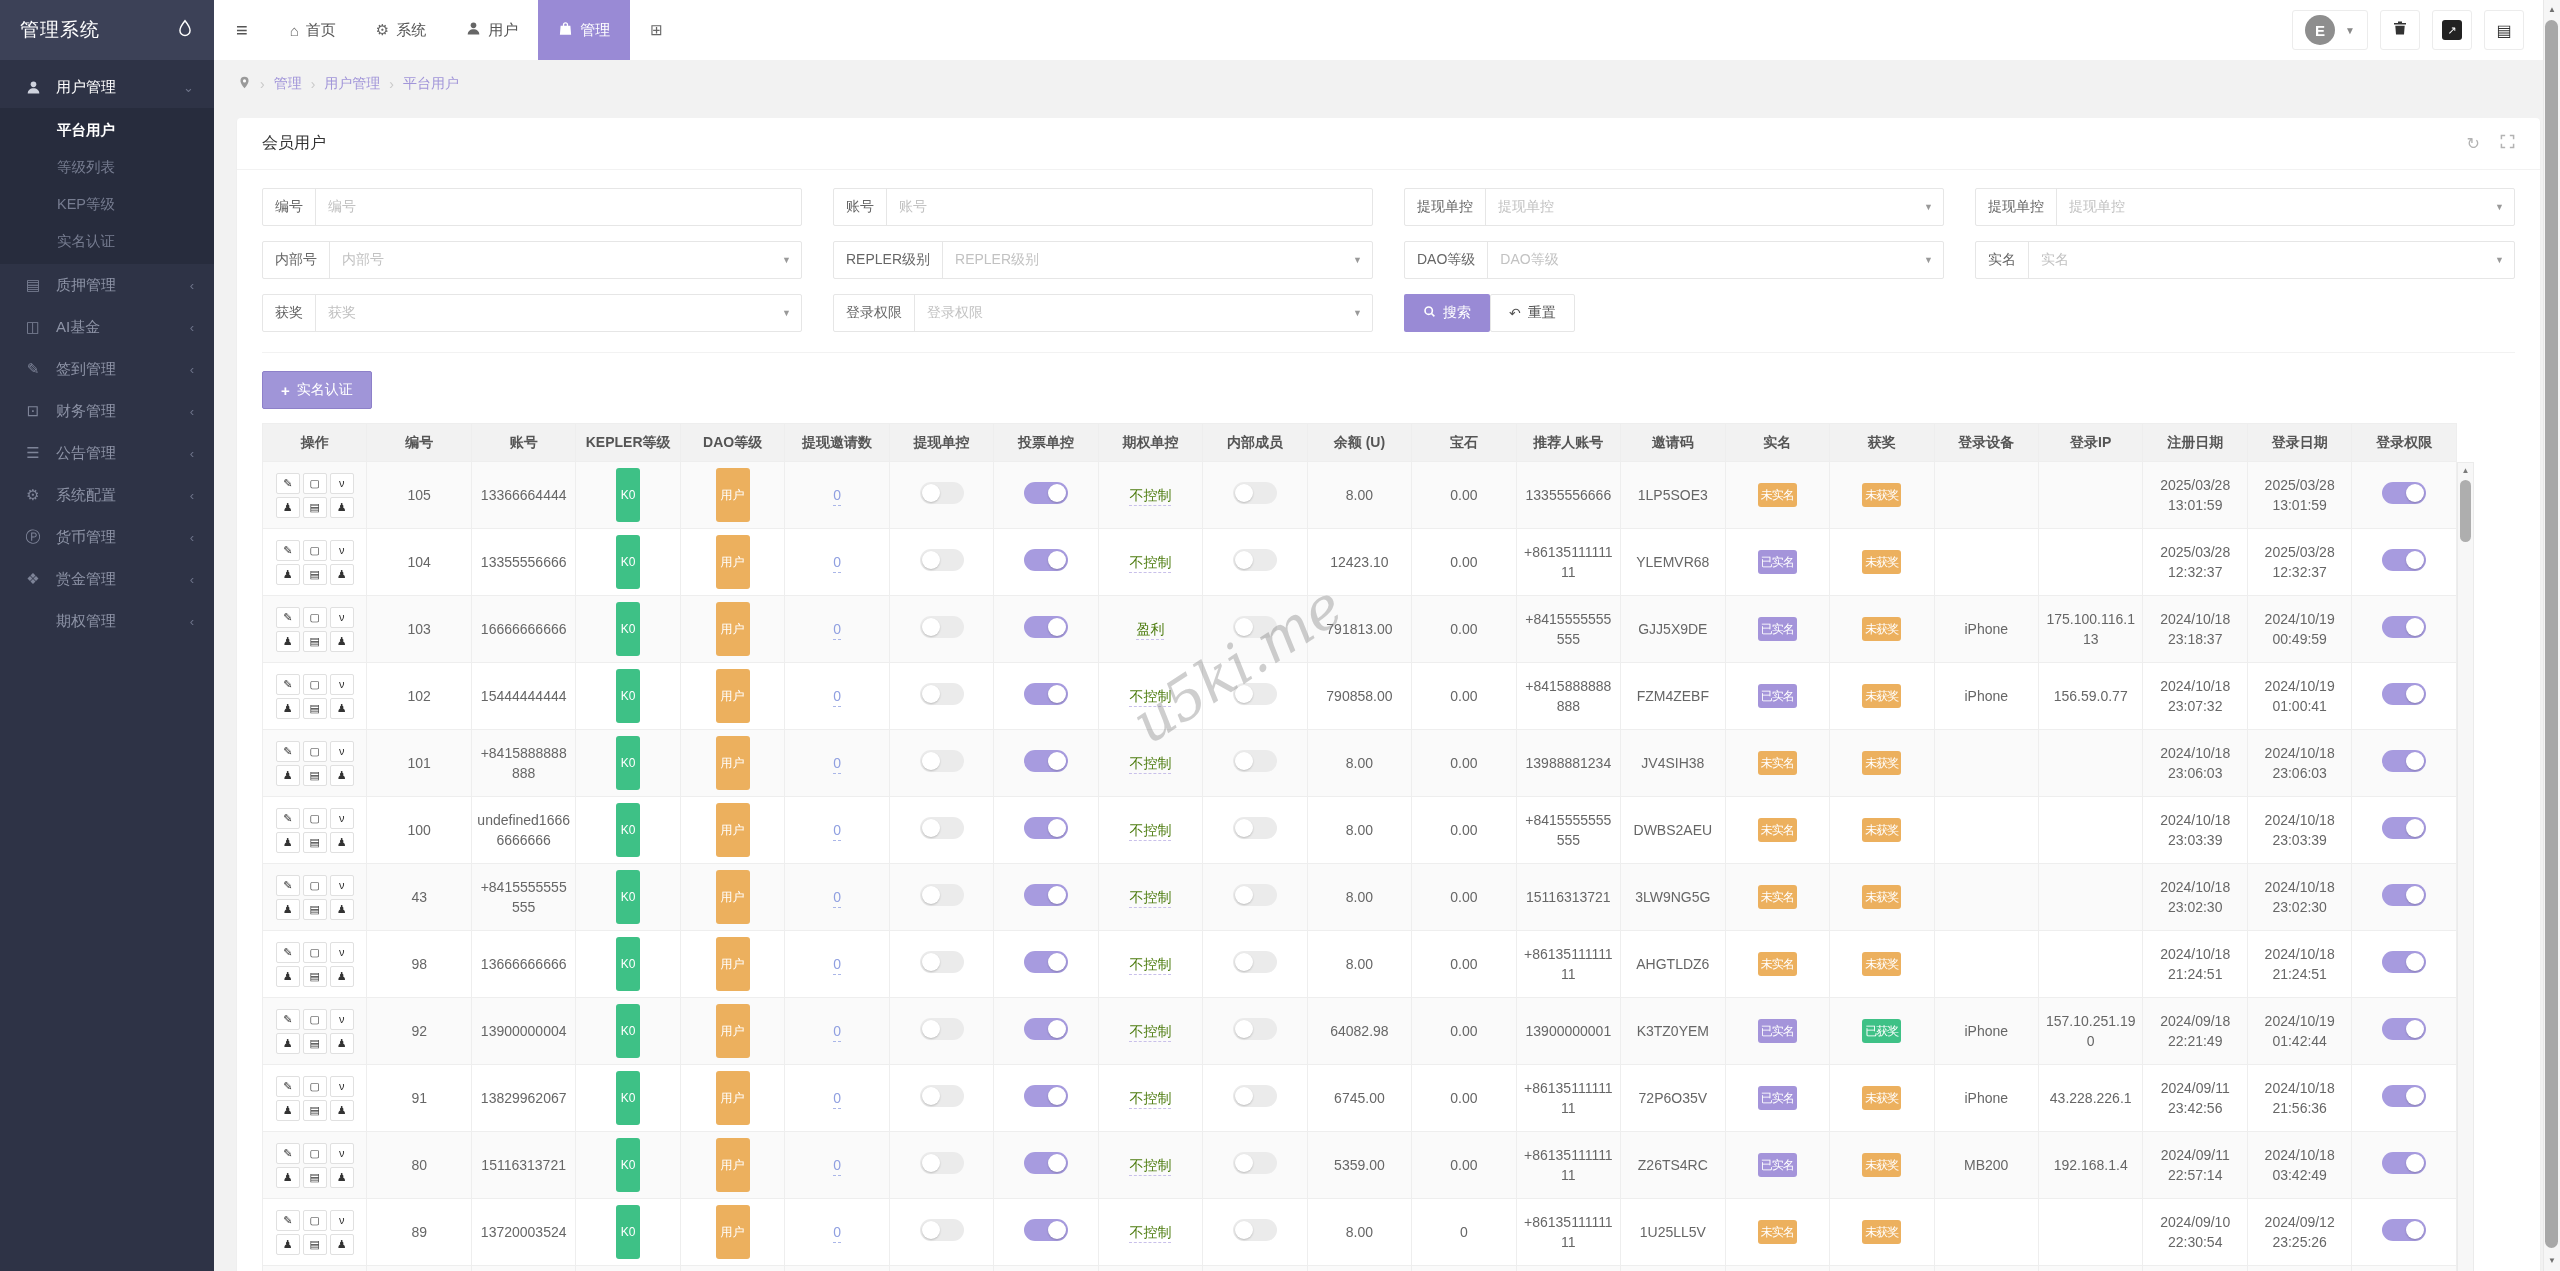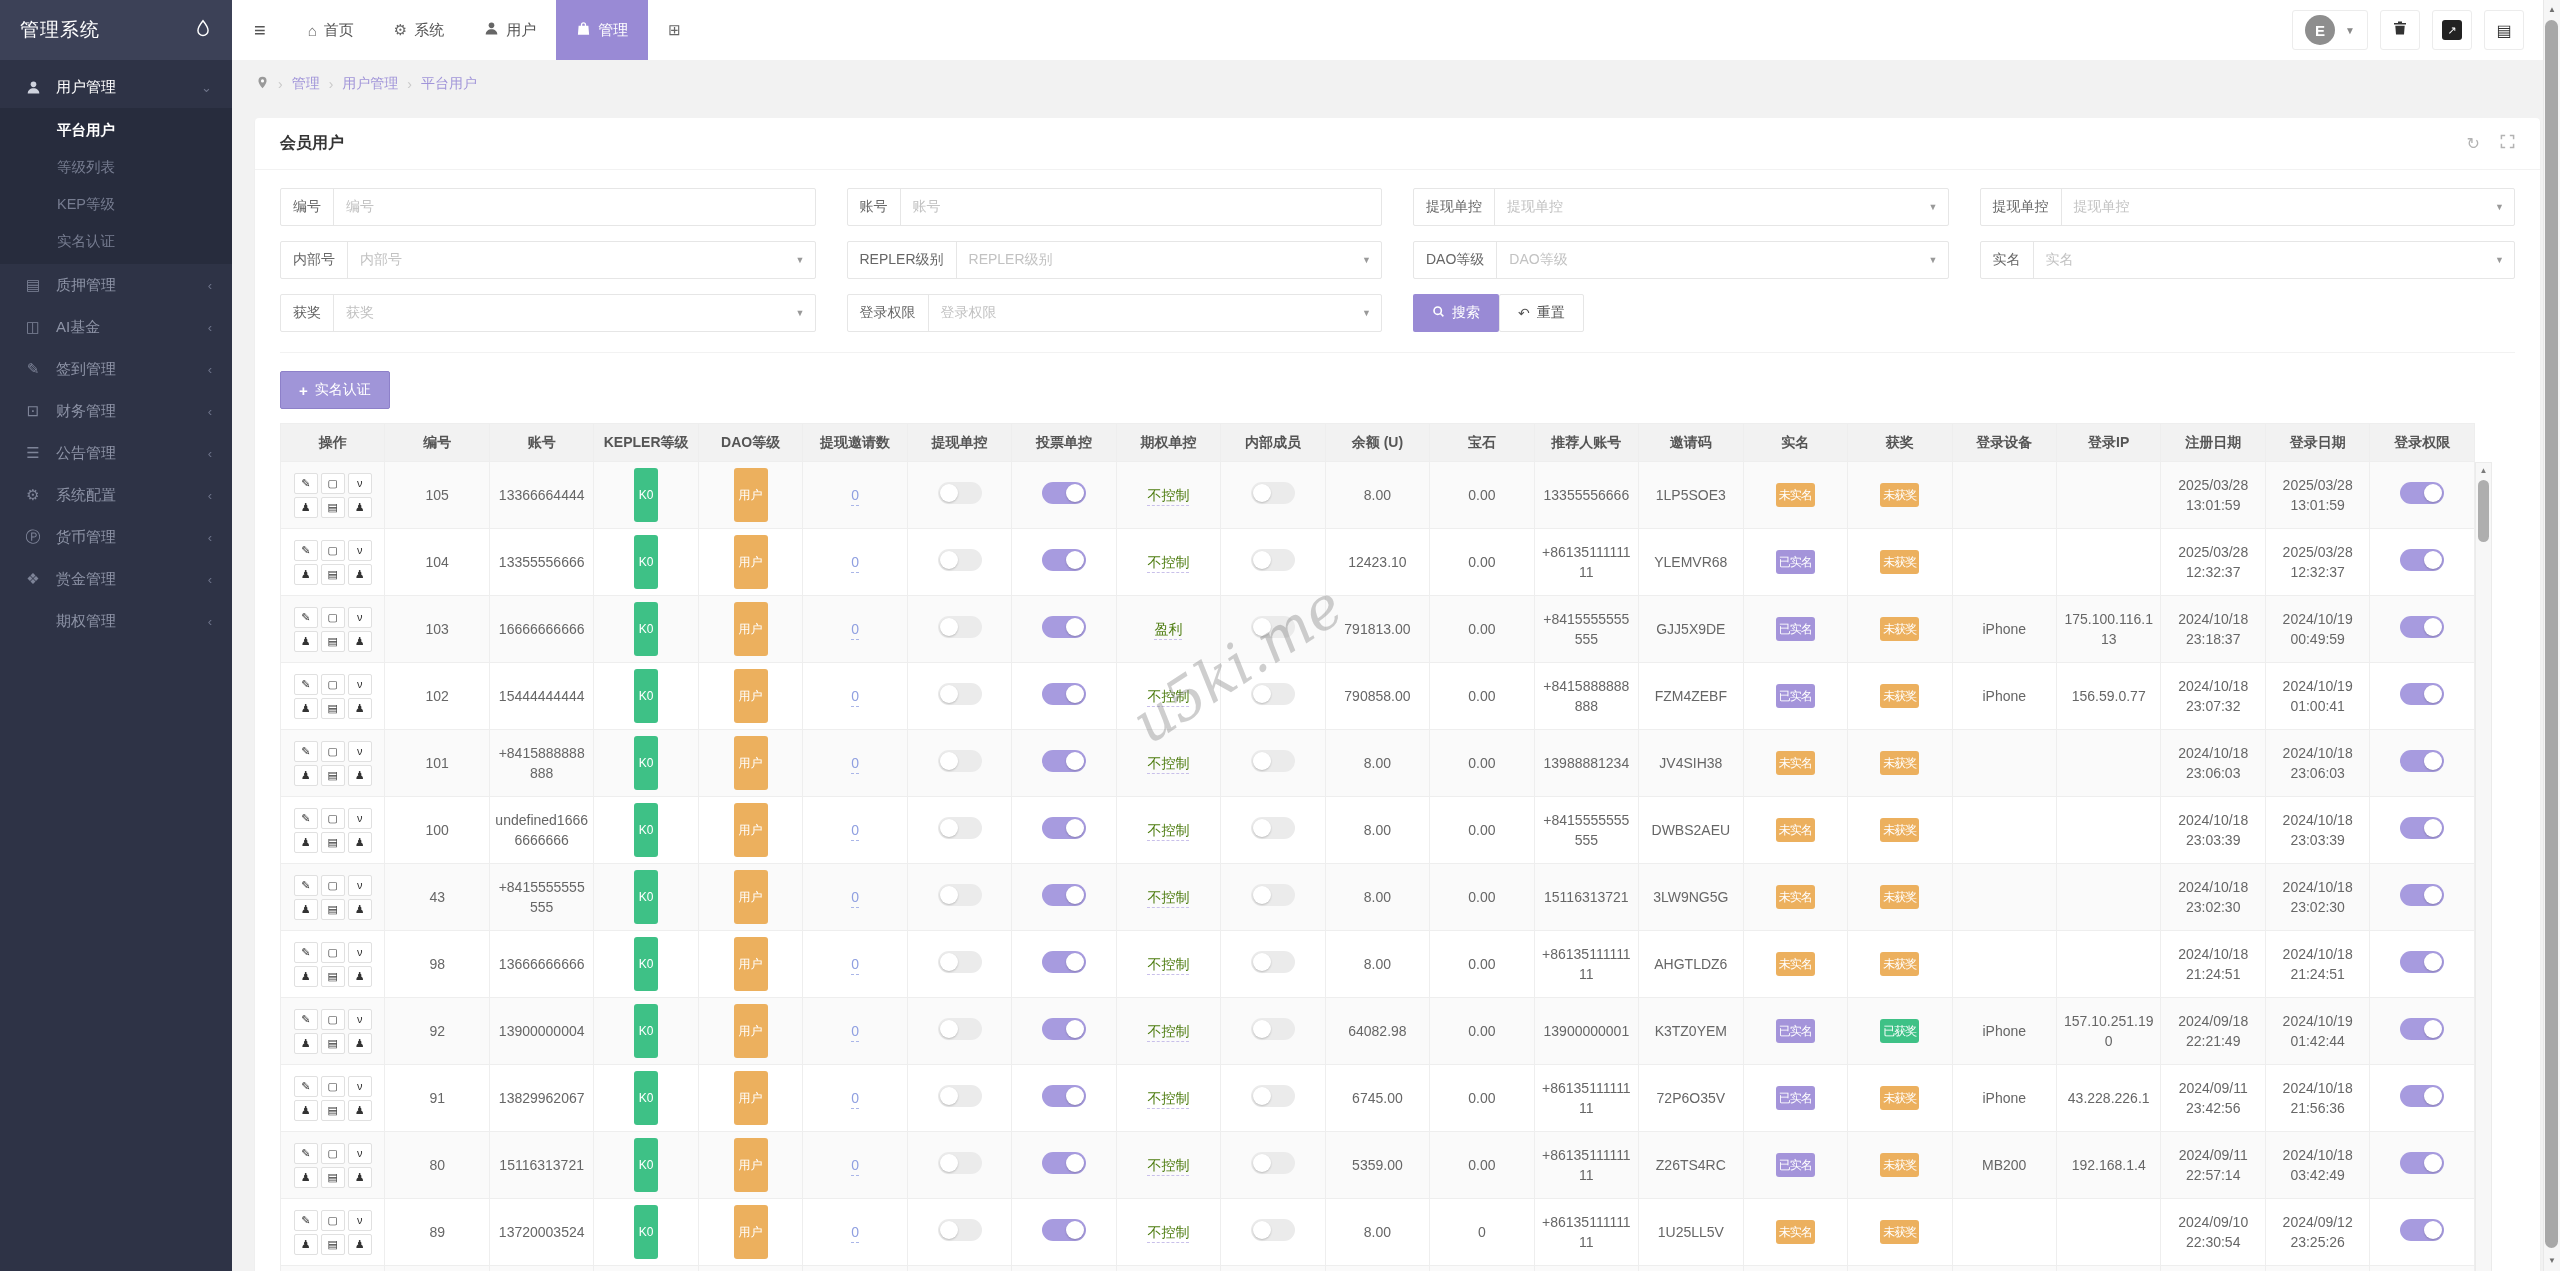--- a/index.html
+++ b/index.html
@@ -1,21 +1,21 @@
 <!DOCTYPE html>
 <html><head>
 <meta charset="utf-8">
 <style>
   *{margin:0;padding:0;box-sizing:border-box}
   html,body{width:2560px;height:1271px;overflow:hidden}
   body{font-family:"Liberation Sans","DejaVu Sans",sans-serif;font-size:14px;color:#666;background:#f2f2f2;position:relative}
   .app{display:flex;height:100%}
 
   
-  .sidebar{width:232px;flex-shrink:0;background:#2e3346;color:#8d93a6;overflow:hidden}
+  .sidebar{width:214px;flex-shrink:0;background:#2e3346;color:#8d93a6;overflow:hidden}
   .side-header{height:60px;background:#3c4157;color:#fff;display:flex;align-items:center;justify-content:space-between;padding:0 20px;font-size:19px;letter-spacing:1px}
   .side-header svg{width:18px;height:18px;stroke:#fff;fill:none;stroke-width:1.3}
   .side-menu{padding-top:6px}
   .side-item{height:42px;display:flex;align-items:center;padding:0 20px 0 24px;cursor:pointer;font-size:15px}
   .side-item .mico{width:18px;text-align:center;margin-right:14px;font-size:15px;color:#7e8498;flex-shrink:0}
   .side-item .mico svg{width:15px;height:15px;fill:#cfd3de;vertical-align:-2px}
   .side-item.active-top{color:#fff}
   .side-item .chev{margin-left:auto;color:#6d7389;font-size:13px}
   .sub-menu{background:#272c3d;padding:4px 0}
   .sub-item{height:37px;display:flex;align-items:center;padding-left:57px;font-size:14.5px;color:#767c90;cursor:pointer}
@@ -39,21 +39,21 @@
   .dark-sq{width:20px;height:20px;background:#222;border-radius:3px;color:#fff;display:flex;align-items:center;justify-content:center;font-size:11px}
 
   .breadcrumb{height:48px;display:flex;align-items:center;padding-left:24px;gap:9px;font-size:14px}
   .breadcrumb svg{width:13px;height:13px;fill:#9a9a9a}
   .crumb{color:#a195d9;cursor:pointer}
   .crumb-sep{color:#c9c9c9}
 
   .content{flex:1;padding:10px 20px 0 23px;overflow:hidden}
   .card{background:#fff;border-radius:4px;box-shadow:0 1px 2px rgba(0,0,0,.06);height:1300px}
   .card-header{height:52px;display:flex;align-items:center;padding:0 25px;border-bottom:1px solid #f2f2f2}
-  .card-title{font-size:16px;color:#333;font-weight:bold}
+  .card-title{font-size:16px;color:#333;font-weight:normal}
   .card-tools{margin-left:auto;display:flex;gap:20px;color:#b3b3b3;font-size:16px}
   .card-tools .ct{cursor:pointer}
   .card-tools svg{width:15px;height:15px;fill:none;stroke:#b3b3b3;stroke-width:1.6}
   .card-body{padding:18px 25px 0 25px}
 
   
   .filters{display:grid;grid-template-columns:repeat(4,1fr);gap:15px 31px;padding-bottom:20px;border-bottom:1px solid #f2f2f2}
   .field{display:flex;height:38px;border:1px solid #e6e6e6;background:#fff;border-radius:2px}
   .field-label{display:flex;align-items:center;padding:0 12px;border-right:1px solid #e6e6e6;color:#666;white-space:nowrap}
   .field-ctrl{flex:1;position:relative;display:flex;align-items:center;padding:0 30px 0 12px;color:#c2c2c2;cursor:pointer;overflow:hidden;white-space:nowrap}

